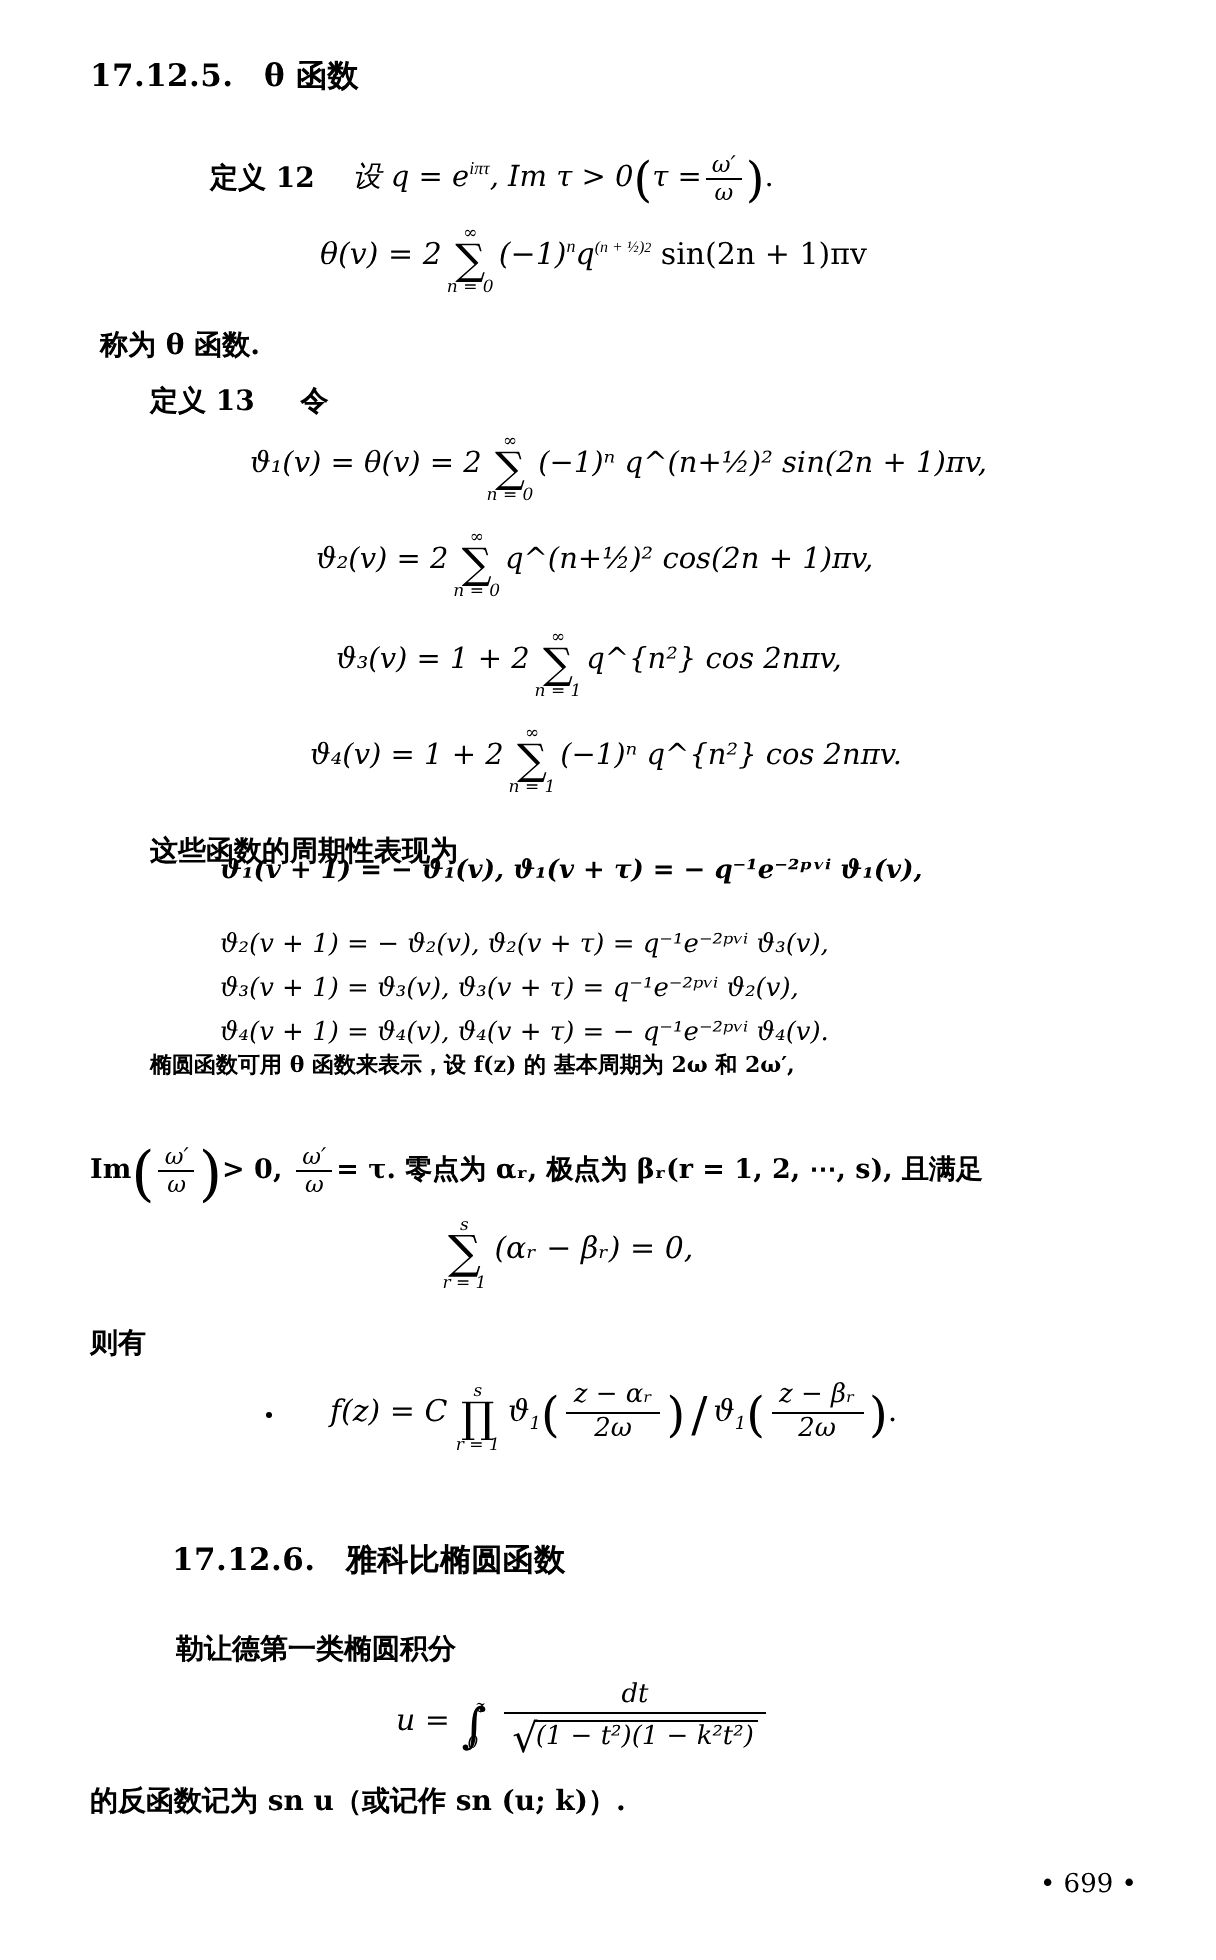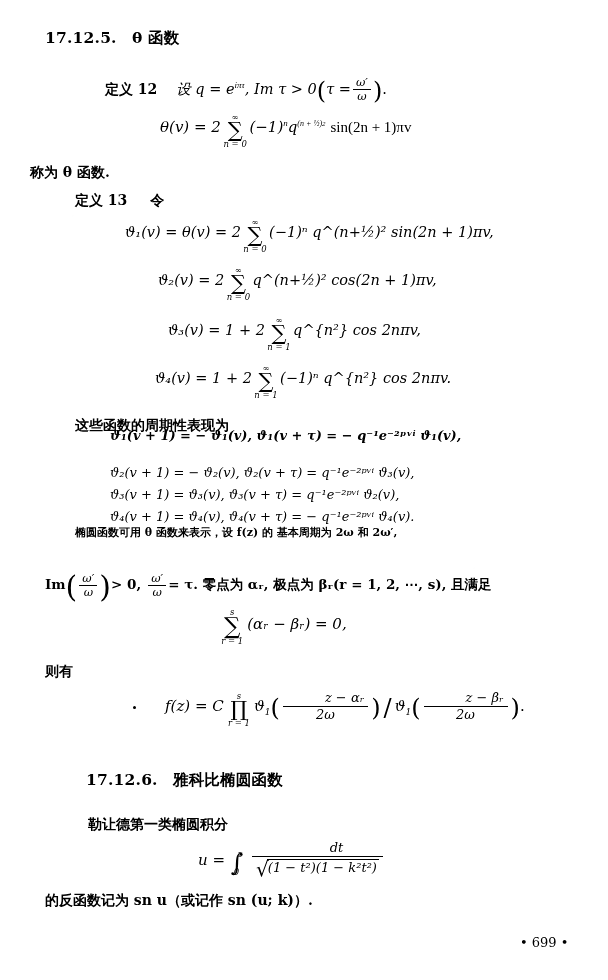--- a/index.html
+++ b/index.html
@@ -128,21 +128,21 @@
   .frac .num { display: block; padding: 0 3px; }
   .frac .den { display: block; border-top: 1px solid #000; padding: 0 3px; }
   .bigfrac {
     display: inline-block;
     vertical-align: middle;
     text-align: center;
     font-size: 13px;
     line-height: 1.25;
     margin: 0 3px;
   }
-  .bigfrac .num { display: block; padding: 0 4px; margin-left: 38px; }
+  .bigfrac .num { display: block; padding: 0 4px; }
   .bigfrac .den { display: block; border-top: 1px solid #000; padding: 0 4px; }
   .paren-big {
     font-size: 24px;
     font-style: normal;
     vertical-align: -5px;
     line-height: 0;
   }
   .paren-xl {
     font-size: 30px;
     font-style: normal;
@@ -186,24 +186,24 @@
     <span style="display:inline-block;width:10px"></span>
     <span class="math" style="position:relative;">
       <span>设 q = e</span><sup class="e">iπτ</sup><span>, Im τ &gt; 0</span><span class="paren-big">(</span><span>τ =</span><span class="frac"><span class="num">ω′</span><span class="den">ω</span></span><span class="paren-big">)</span><span class="up">.</span>
     </span>
   </div>
 
   <div class="math" style="left:160px; top:118px; font-size:15px;">
     <span>θ(v) = 2</span>
     <span class="sum">∑<span class="lim top">∞</span><span class="lim bot">n = 0</span></span>
     <span>(−1)</span><sup class="e">n</sup><span>q</span><sup class="e" style="font-size:8px;">(<span>n + ½</span>)<span style="font-size:7px;">2</span></sup>
-    <span style="font-style:normal;font-family:Liberation Serif, serif;">sin(2n + 1)πv</span>
-  </div>
-
-  <div class="para bold" style="left:30px; top:164px;">称为 θ 函数.</div>
+    <span style="font-style:normal;">sin(2n + 1)πv</span>
+  </div>
+
+  <div class="para bold" style="left:50px; top:164px;">称为 θ 函数.</div>
 
   <div class="para" style="left:75px; top:192px;">
     <span class="bold">定义 13</span>
     <span style="display:inline-block;width:14px"></span>
     <span class="bold">令</span>
   </div>
 
   <div class="math" style="left:125px; top:224px;">
     <span>ϑ₁(v) = θ(v) = 2</span>
     <span class="sum">∑<span class="lim top">∞</span><span class="lim bot">n = 0</span></span>

